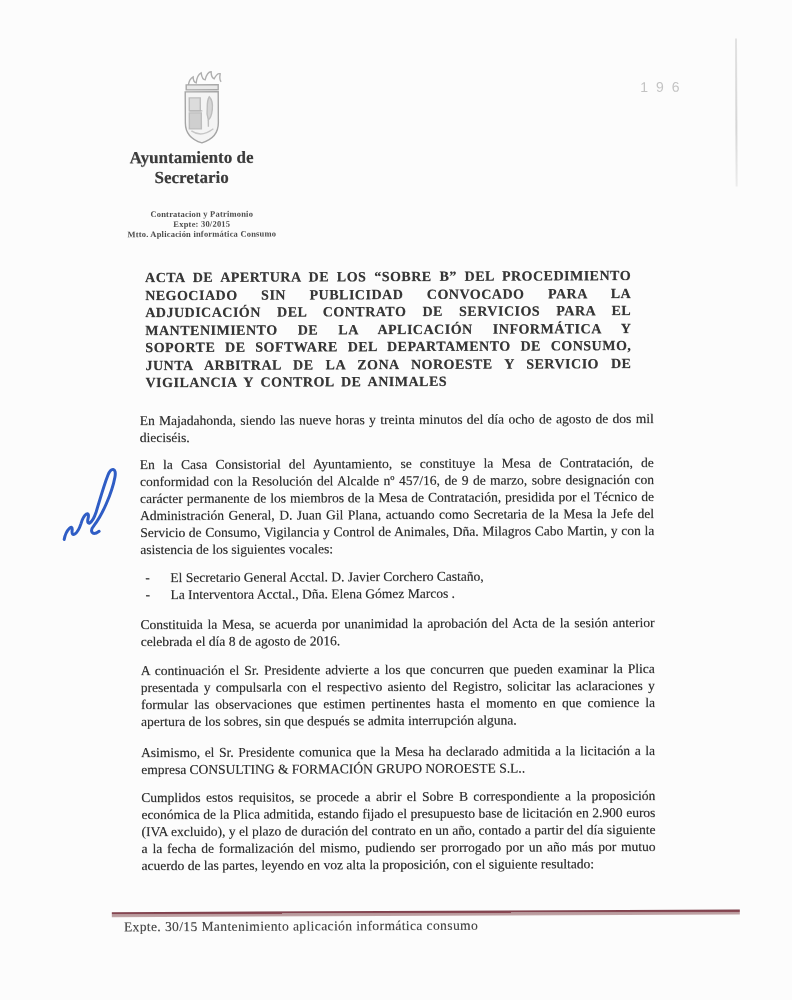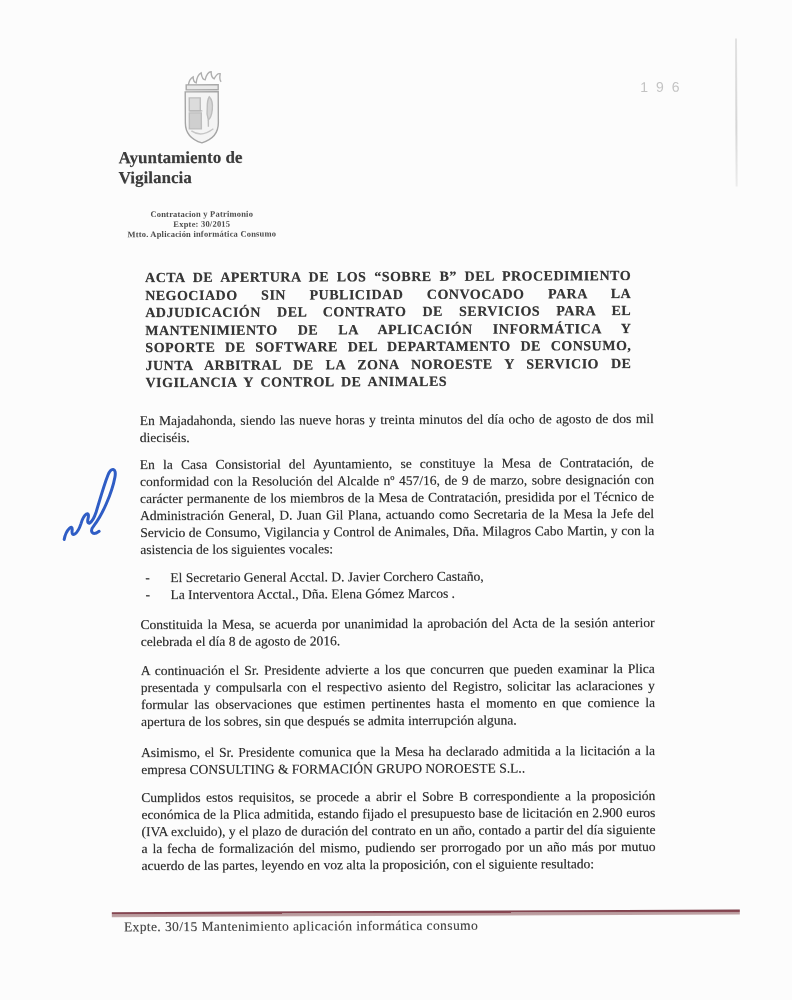--- a/index.html
+++ b/index.html
@@ -19,22 +19,22 @@
   }
   
   .scan-line {
     position:absolute; left:737px; top:40px; width:2px; height:148px;
     background:linear-gradient(to bottom,#e2e2e2,#d6d6d6 60%,#ececec);
   }
 
   
   .coa { position:absolute; left:167px; top:70px; width:72px; height:78px; }
   .org {
-    position:absolute; left:120px; top:147px; width:196px;
-    font-weight:bold; font-size:17px; line-height:20px;
+    position:absolute; left:95px; top:147px; width:196px;
+    text-align:center; font-weight:bold; font-size:17px; line-height:20px;
     color:#3c3c3c; text-shadow:0.3px 0.3px 0.4px rgba(60,60,60,.5);
   }
   .org-sub {
     position:absolute; left:88px; top:208px; width:230px;
     text-align:center; font-size:8.5px; line-height:10px;
     color:#4c4c4c; font-weight:bold; letter-spacing:0.2px;
   }
 
   
   .sig { position:absolute; left:54px; top:456px; width:64px; height:100px; }
@@ -93,21 +93,21 @@
         <line x1="24" y1="40" x2="37" y2="40" stroke="#b5b5b5"></line>
 
         <path d="M44,26 q4,4 3,13 q-1,8 -4,10 q-2,-6 -1,-13 q0,-7 2,-10 z" fill="#d6d6d6" stroke="#bdbdbd"></path>
         <line x1="43" y1="49" x2="43" y2="56" stroke="#bdbdbd"></line>
         <path d="M26,60 q10,7 22,-2" stroke="#c6c6c6"></path>
       </g>
     </svg>
 
     <div class="org">
       <div>Ayuntamiento de</div>
-      <div>Vigilancia</div>
+      <div>Secretario</div>
     </div>
 
     <div class="org-sub">
       <div>Contratacion y Patrimonio</div>
       <div>Expte: 30/2015</div>
       <div>Mtto. Aplicación informática Consumo</div>
     </div>
 
     <svg class="sig" viewBox="0 0 64 100" aria-hidden="true">
       <path d="M10,82 C12,72 19,66 18,73 C17,80 23,78 27,66 C30,56 36,53 34,61 C32,69 38,67 42,55 C46,42 50,28 54,18 C57,10 63,10 61,20 C58,36 48,58 40,68 C35,74 38,79 45,74" fill="none" stroke="#1d4fc0" stroke-width="3" stroke-linecap="round" opacity="0.92"></path>

